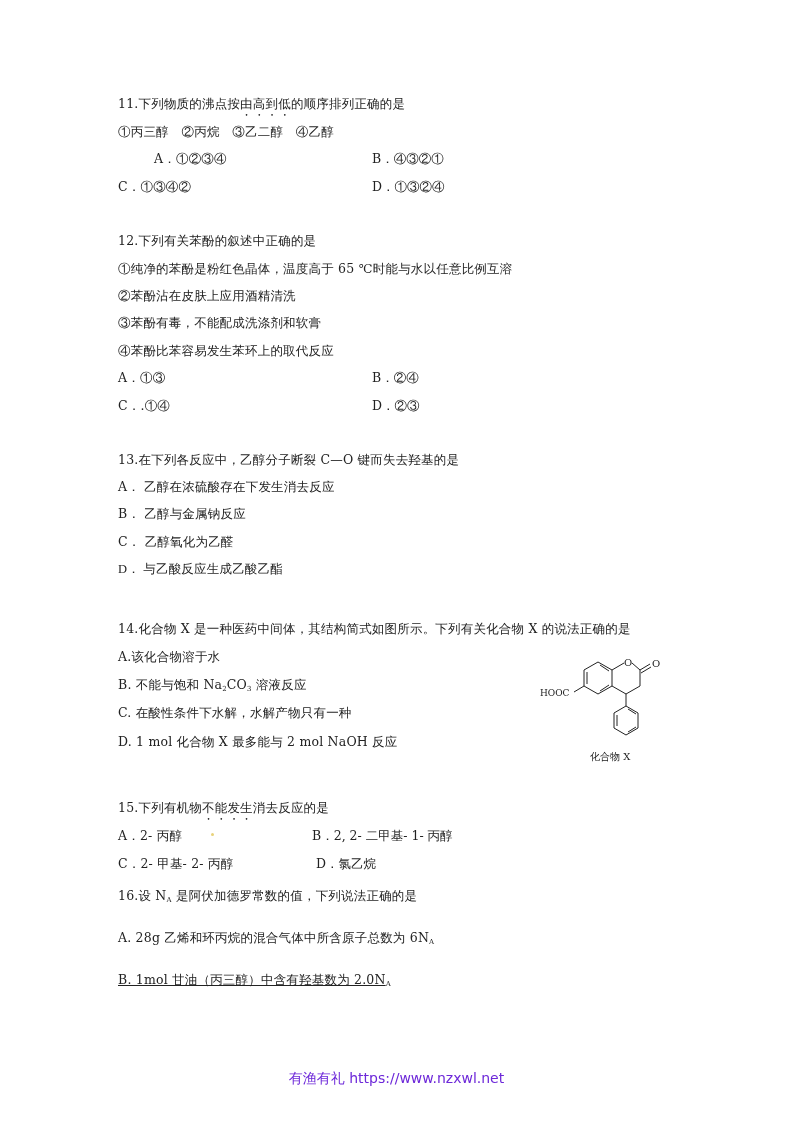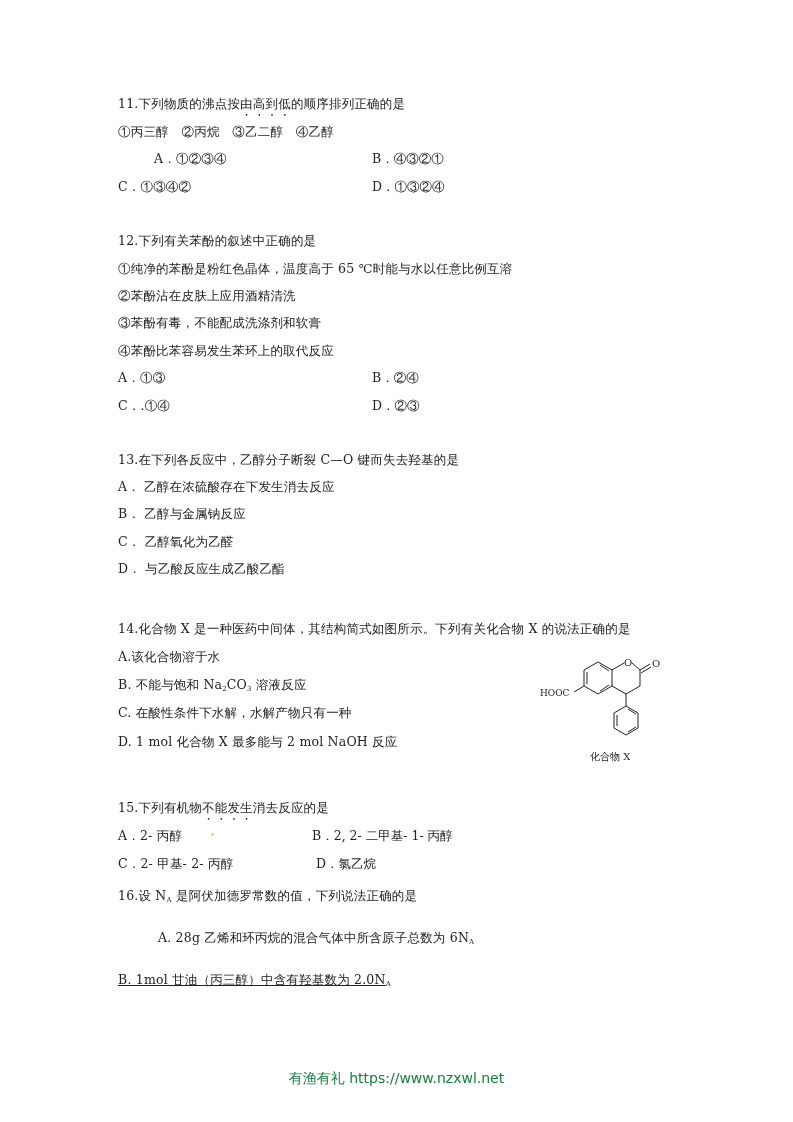--- a/index.html
+++ b/index.html
@@ -3,21 +3,21 @@
 <meta charset="utf-8">
 <style>
   html, body { margin:0; padding:0; background:#ffffff; }
   body { width:793px; height:1122px; position:relative; overflow:hidden;
          font-family:"DejaVu Serif", "Liberation Serif", serif; color:#222; }
   .line { position:absolute; left:118px; font-size:12.5px; line-height:16px; white-space:nowrap; letter-spacing:0.2px; }
   .opt-right { position:absolute; font-size:12.5px; line-height:16px; white-space:nowrap; }
   .emph { text-emphasis: dot; -webkit-text-emphasis: dot; text-emphasis-position: under; -webkit-text-emphasis-position: under; }
   sub { font-size:7px; vertical-align:-2px; line-height:0; }
   .footer { position:absolute; left:0; width:793px; top:1070px; text-align:center;
-            font-family:"DejaVu Sans", "Liberation Sans", sans-serif; font-size:14px; color:#15803d; }
+            font-family:"DejaVu Sans", "Liberation Sans", sans-serif; font-size:14px; color:#6d28d9; }
   .figure { position:absolute; left:536px; top:650px; width:150px; height:125px; }
   .caption { position:absolute; left:590px; top:750px; font-size:10px; color:#222; }
   .dot-mark { position:absolute; left:211px; top:833px; width:3px; height:3px; background:#e8d27a; border-radius:50%; }
 </style>
 </head>
 <body>
 
 <div class="line" style="top:96px;">
   <span>11.</span><span>下列物质的沸点按</span><span class="emph">由高到低</span><span>的顺序排列正确的是</span>
 </div>
@@ -38,21 +38,21 @@
 <div class="opt-right" style="left:372px; top:370px;">B．②④</div>
 <div class="line" style="top:398px;">C．.①④</div>
 <div class="opt-right" style="left:372px; top:398px;">D．②③</div>
 
 <div class="line" style="top:452px;">
   <span>13.</span><span>在下列各反应中，乙醇分子断裂 C—O 键而失去羟基的是</span>
 </div>
 <div class="line" style="top:479px;">A． 乙醇在浓硫酸存在下发生消去反应</div>
 <div class="line" style="top:506px;">B． 乙醇与金属钠反应</div>
 <div class="line" style="top:534px;text-align:center;">C． 乙醇氧化为乙醛</div>
-<div class="line" style="top:561px;">D． 与乙酸反应生成乙酸乙酯</div>
+<div class="line" style="top:561px;font-family:Liberation Serif, serif;">D． 与乙酸反应生成乙酸乙酯</div>
 
 <div class="line" style="top:621px;">
   <span>14.</span><span>化合物 X 是一种医药中间体，其结构简式如图所示。下列有关化合物 X 的说法正确的是</span>
 </div>
 <div class="line" style="top:649px;">A.该化合物溶于水</div>
 <div class="line" style="top:677px;">
   <span>B.  不能与饱和 Na</span><sub>2</sub><span>CO</span><sub>3</sub><span> 溶液反应</span>
 </div>
 <div class="line" style="top:705px;">C.  在酸性条件下水解，水解产物只有一种</div>
 <div class="line" style="top:734px;">D.  1 mol 化合物 X 最多能与 2 mol NaOH 反应</div>
@@ -95,20 +95,20 @@
 </div>
 <div class="line" style="top:828px;">A．2- 丙醇</div>
 <div class="dot-mark"></div>
 <div class="opt-right" style="left:312px; top:828px;">B．2, 2- 二甲基- 1- 丙醇</div>
 <div class="line" style="top:856px;">C．2- 甲基- 2- 丙醇</div>
 <div class="opt-right" style="left:316px; top:856px;">D．氯乙烷</div>
 
 <div class="line" style="top:888px;">
   <span>16.</span><span>设 N</span><sub>A</sub><span> 是阿伏加德罗常数的值，下列说法正确的是</span>
 </div>
-<div class="line" style="top:930px;margin-left:40px;">
+<div class="line" style="top:930px;">
   <span>A.  28g 乙烯和环丙烷的混合气体中所含原子总数为 6N</span><sub>A</sub>
 </div>
 <div class="line" style="top:972px;text-decoration:underline;">
   <span>B.  1mol 甘油（丙三醇）中含有羟基数为 2.0N</span><sub>A</sub>
 </div>
 
 <div class="footer">有渔有礼 https://www.nzxwl.net</div>
 
 </body></html>

